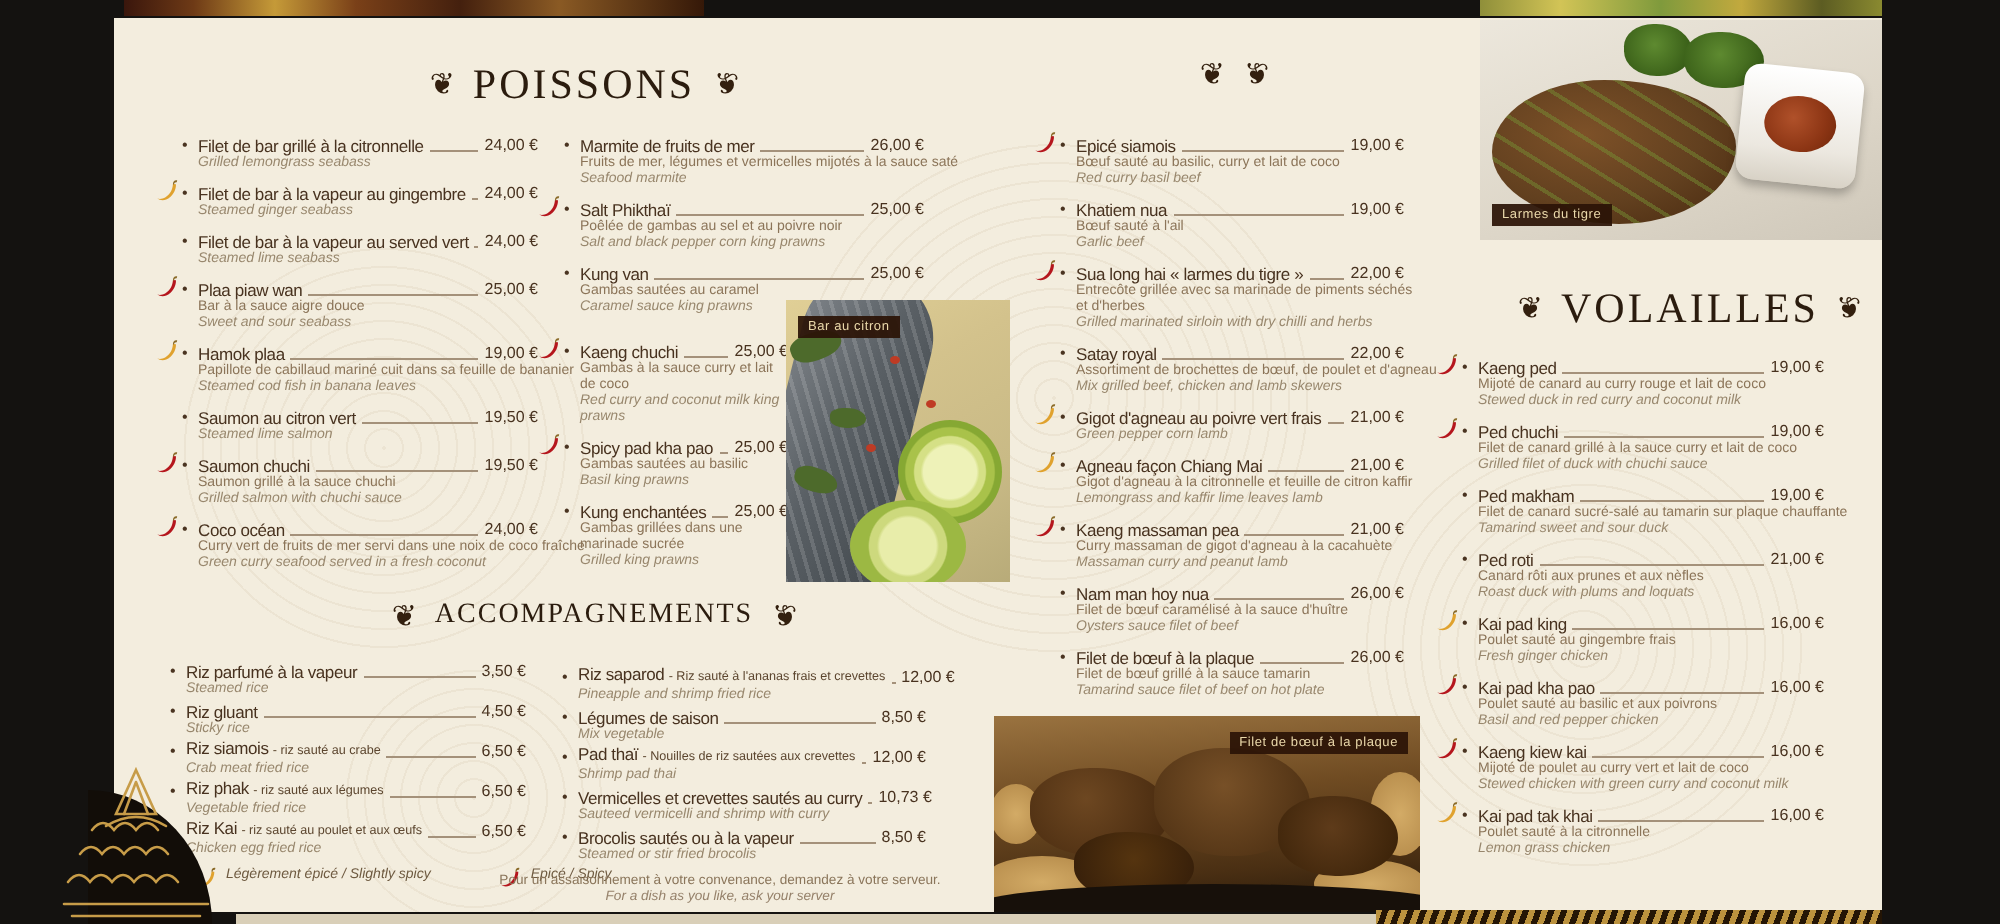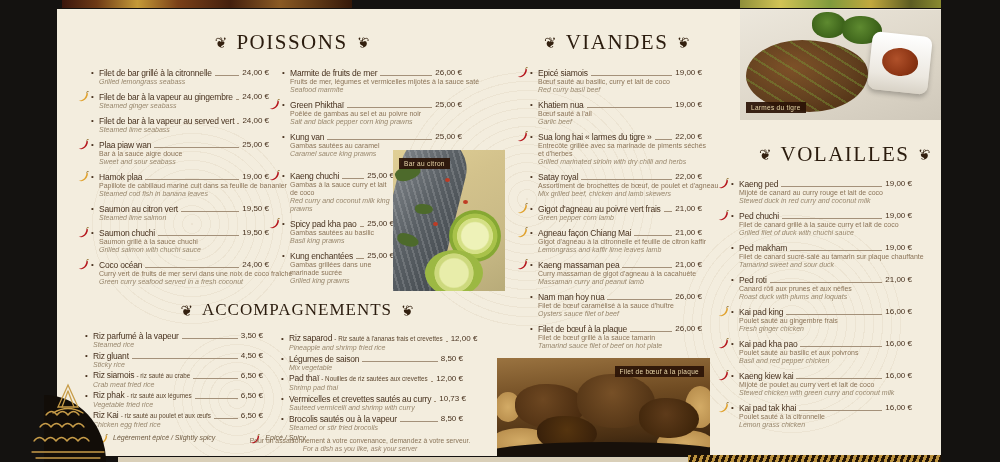--- a/index.html
+++ b/index.html
@@ -11,21 +11,21 @@
   .wm{position:absolute;border-radius:50%;opacity:.8;pointer-events:none;
       background:repeating-radial-gradient(circle,rgba(164,134,92,.11) 0 1px,transparent 1px 9px);}
   #wm1{left:340px;top:60px;width:260px;height:260px;}
   #wm2{left:30px;top:110px;width:210px;height:210px;}
   #wm3{left:620px;top:200px;width:230px;height:230px;}
   #wm4{left:110px;top:320px;width:140px;height:140px;}
 
   
   .sec-header{position:absolute;display:flex;align-items:center;justify-content:center;gap:9px;color:#2b1c0e;}
   .sec-title{font-family:"Liberation Serif",serif;font-size:21px;letter-spacing:1.5px;color:#2b1c0e;}
-  .sec-title.sm{font-size:17px;letter-spacing:1px;}
+  .sec-title.sm{font-size:14px;letter-spacing:1px;}
   .orn{font-size:15px;line-height:1;color:#33200f;}
   .orn.flip{transform:scaleX(-1);}
   #hdr-poissons{left:105px;top:21px;width:260px;}
   #hdr-viandes{left:430px;top:21px;width:260px;}
   #hdr-volailles{left:658px;top:133px;width:260px;}
   #hdr-accomp{left:90px;top:291px;width:300px;}
 
   
   .col{position:absolute;}
   #p-col1{left:34px;top:57px;width:178px;}
@@ -141,21 +141,20 @@
     <div class="wm" id="wm3"></div>
     <div class="wm" id="wm4"></div>
 
     <div class="sec-header" id="hdr-poissons">
       <span class="orn">❦</span>
       <span class="sec-title">POISSONS</span>
       <span class="orn flip">❦</span>
     </div>
     <div class="sec-header" id="hdr-viandes">
       <span class="orn">❦</span>
-      <span class="sec-title">VIANDES</span>
       <span class="orn flip">❦</span>
     </div>
     <div class="sec-header" id="hdr-volailles">
       <span class="orn">❦</span>
       <span class="sec-title">VOLAILLES</span>
       <span class="orn flip">❦</span>
     </div>
     <div class="sec-header" id="hdr-accomp">
       <span class="orn">❦</span>
       <span class="sec-title sm">ACCOMPAGNEMENTS</span>
@@ -271,21 +270,21 @@
           <div class="desc fr">Fruits de mer, légumes et vermicelles mijotés à la sauce saté</div>
           <div class="desc en">Seafood marmite</div>
         </div>
         <div class="mi">
           <div class="mi-head">
             <span class="chili"><svg viewBox="0 0 24 24" width="100%" height="100%">
                 <path fill="#b5161d" d="M3 20.6C4.8 21.6 8 21.2 10.6 19.6 14.8 17 17.2 12.6 17.5 7.4L20.3 7.7C20.4 13.6 16.8 19.5 11.3 21.8 8.3 23 4.9 22.5 3 20.6Z"></path>
                 <path fill="#8a6a28" d="M17.5 7.6C17.3 5 19 3.4 21.4 3.9L21 5.8C19.6 5.5 18.6 6.2 18.5 8Z"></path>
               </svg></span>
             <span class="bullet">•</span>
-            <span class="iname">Green Phikthaï</span>
+            <span class="iname">Salt Phikthaï</span>
             <span class="leader"></span>
             <span class="price">25,00 €</span>
           </div>
           <div class="desc fr">Poêlée de gambas au sel et au poivre noir</div>
           <div class="desc en">Salt and black pepper corn king prawns</div>
         </div>
         <div class="mi">
           <div class="mi-head">
             <span class="bullet">•</span>
             <span class="iname">Kung van</span>

